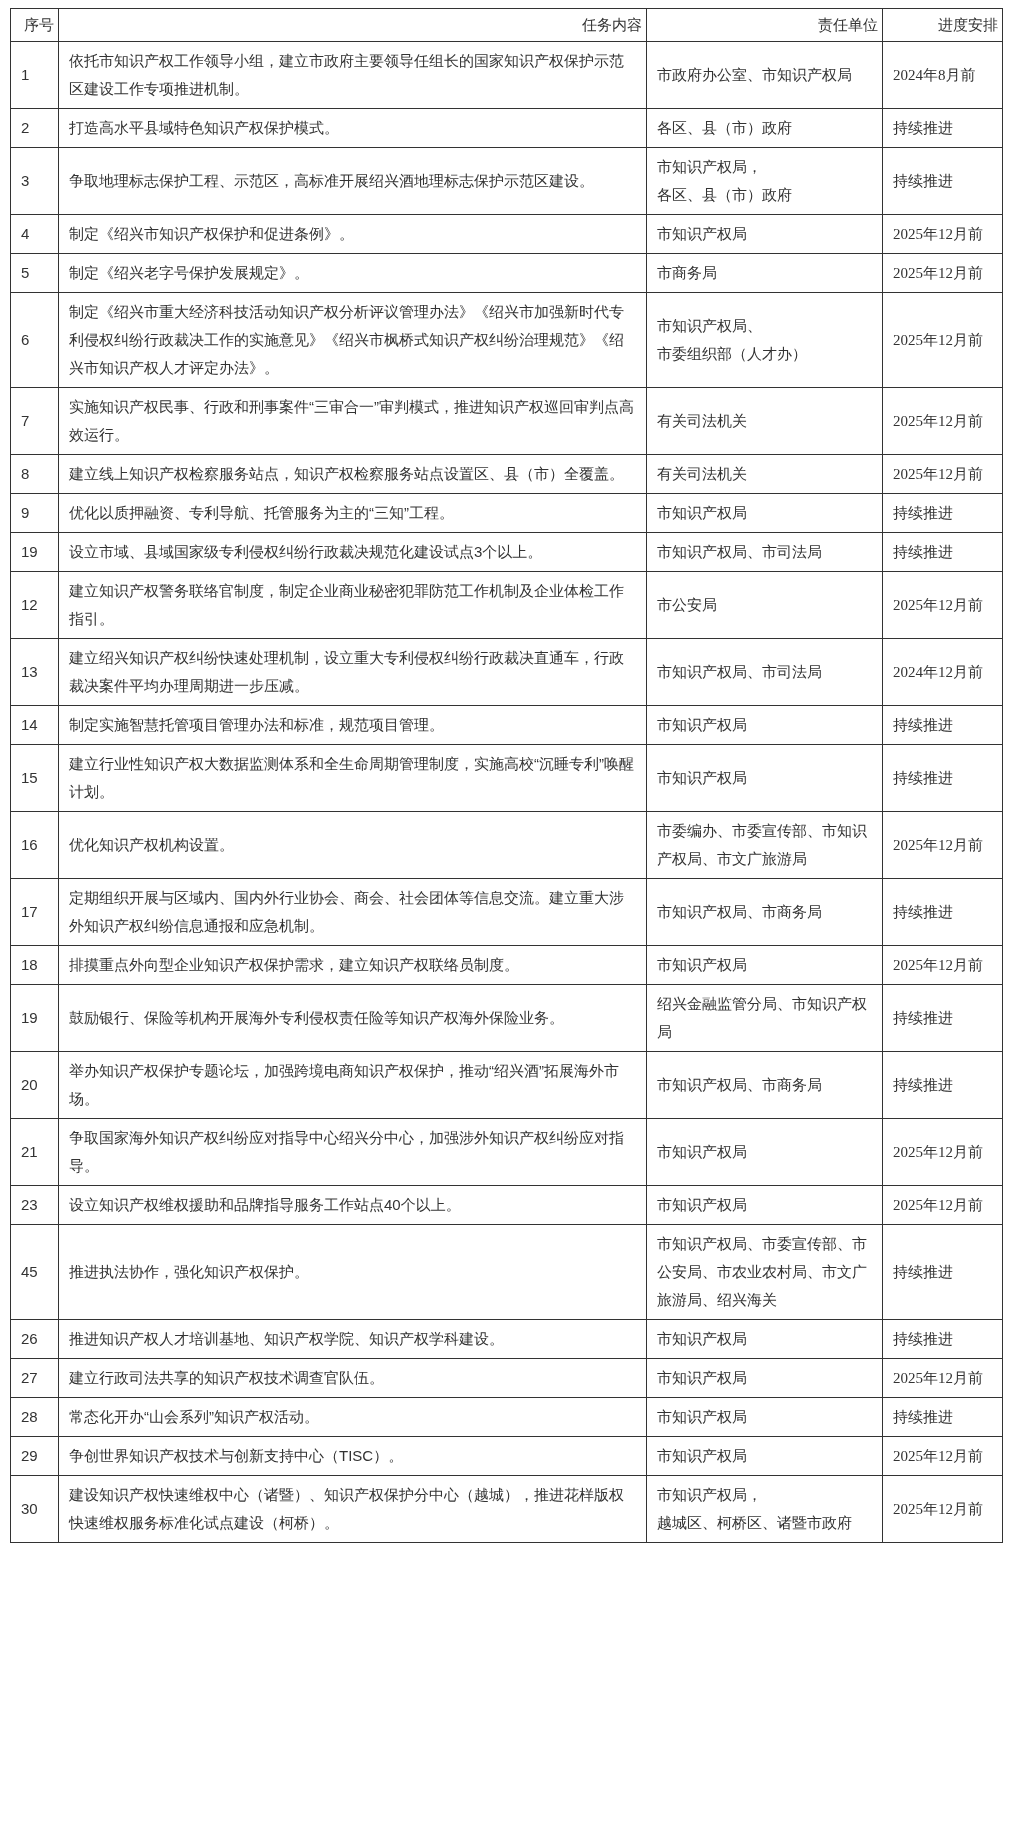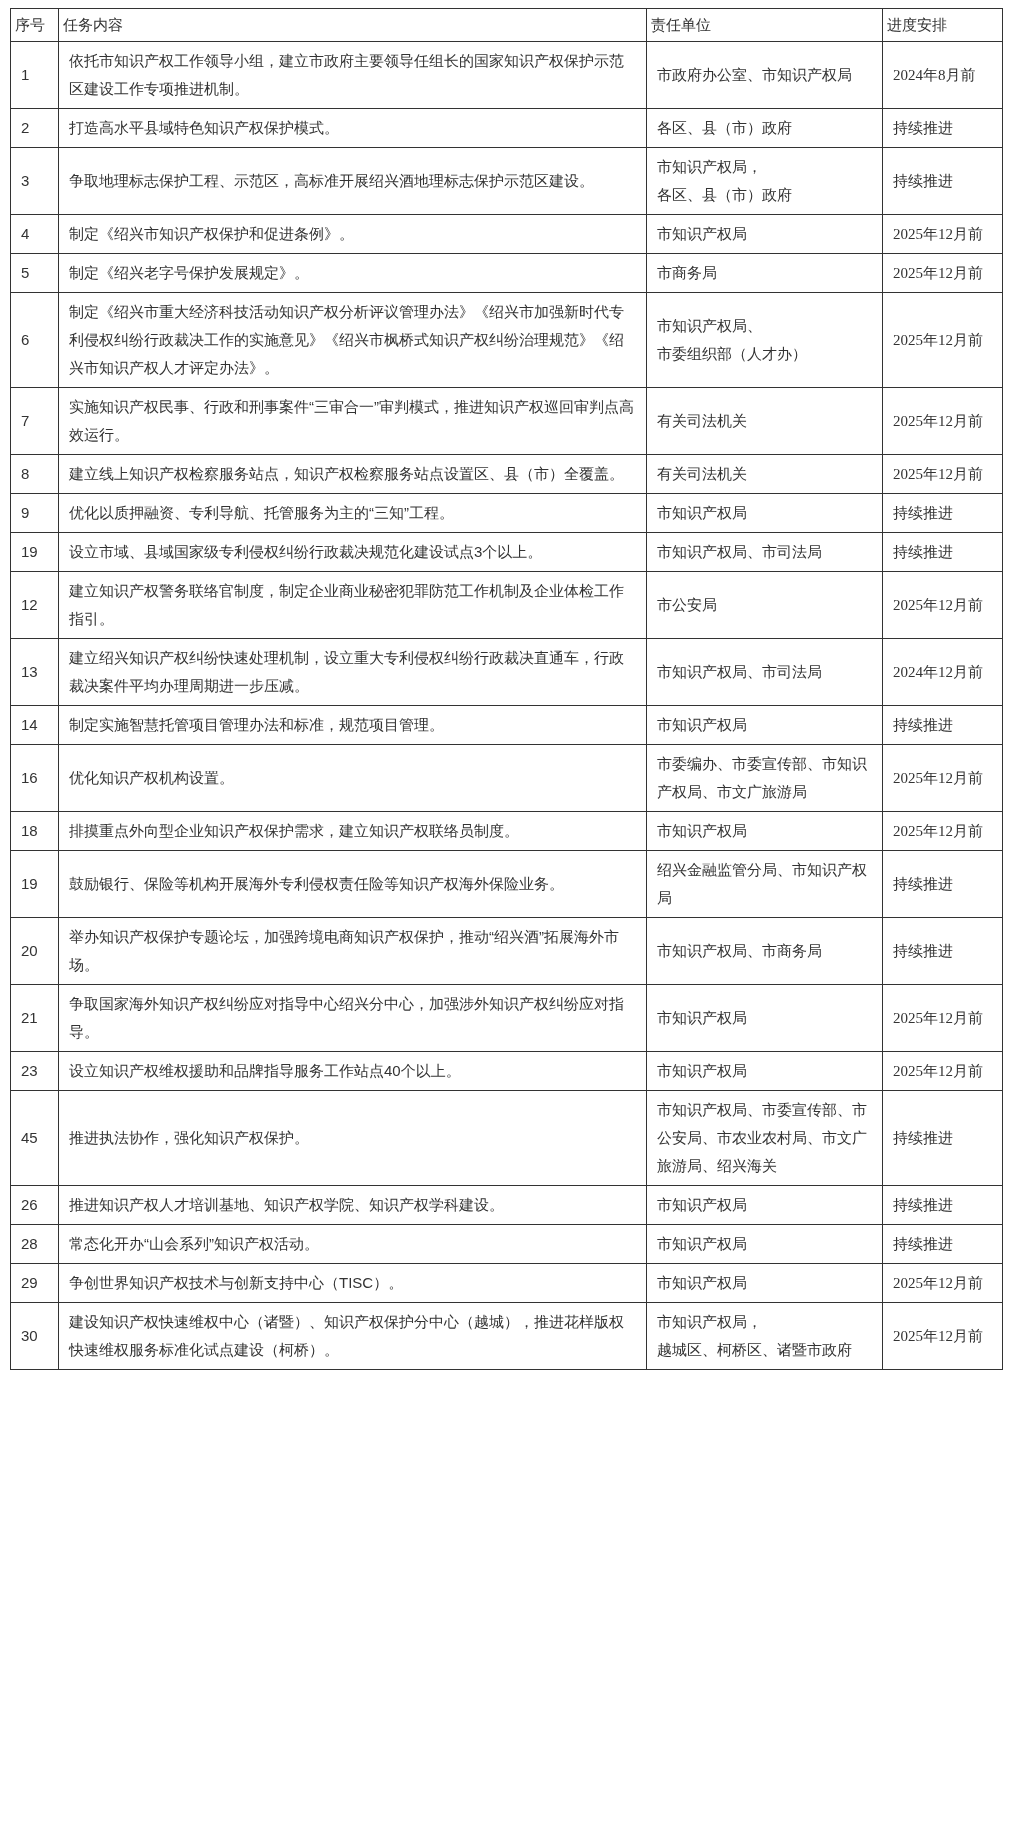--- a/index.html
+++ b/index.html
@@ -25,21 +25,21 @@
   table.task-table td {
     border: 1px solid #333333;
     font-size: 15px;
     line-height: 28px;
     vertical-align: middle;
     word-break: break-all;
     box-sizing: border-box;
   }
   table.task-table th {
     font-weight: normal;
-    text-align: left;
+    text-align: right;
     padding: 2px 4px;
     height: 19px;
   }
   table.task-table td {
     padding: 5px 10px;
     text-align: left;
   }
   td.cell-no {
     text-align: center;
     padding: 5px 2px;
@@ -146,26 +146,38 @@
     <td class="cell-unit">市知识产权局、市司法局</td>
     <td class="cell-schedule">2024年12月前</td>
   </tr>
         <tr>
     <td class="cell-no">14</td>
     <td class="cell-task">制定实施智慧托管项目管理办法和标准，规范项目管理。</td>
     <td class="cell-unit">市知识产权局</td>
     <td class="cell-schedule">持续推进</td>
   </tr>
         <tr>
+    <td class="cell-no">15</td>
+    <td class="cell-task">建立行业性知识产权大数据监测体系和全生命周期管理制度，实施高校“沉睡专利”唤醒计划。</td>
+    <td class="cell-unit">市知识产权局</td>
+    <td class="cell-schedule">持续推进</td>
+  </tr>
+        <tr>
     <td class="cell-no">16</td>
     <td class="cell-task">优化知识产权机构设置。</td>
     <td class="cell-unit">市委编办、市委宣传部、市知识产权局、市文广旅游局</td>
     <td class="cell-schedule">2025年12月前</td>
   </tr>
         <tr>
+    <td class="cell-no">17</td>
+    <td class="cell-task">定期组织开展与区域内、国内外行业协会、商会、社会团体等信息交流。建立重大涉外知识产权纠纷信息通报和应急机制。</td>
+    <td class="cell-unit">市知识产权局、市商务局</td>
+    <td class="cell-schedule">持续推进</td>
+  </tr>
+        <tr>
     <td class="cell-no">18</td>
     <td class="cell-task">排摸重点外向型企业知识产权保护需求，建立知识产权联络员制度。</td>
     <td class="cell-unit">市知识产权局</td>
     <td class="cell-schedule">2025年12月前</td>
   </tr>
         <tr>
     <td class="cell-no">19</td>
     <td class="cell-task">鼓励银行、保险等机构开展海外专利侵权责任险等知识产权海外保险业务。</td>
     <td class="cell-unit">绍兴金融监管分局、市知识产权局</td>
     <td class="cell-schedule">持续推进</td>
@@ -192,20 +204,26 @@
     <td class="cell-no">45</td>
     <td class="cell-task">推进执法协作，强化知识产权保护。</td>
     <td class="cell-unit">市知识产权局、市委宣传部、市公安局、市农业农村局、市文广旅游局、绍兴海关</td>
     <td class="cell-schedule">持续推进</td>
   </tr>
         <tr>
     <td class="cell-no">26</td>
     <td class="cell-task">推进知识产权人才培训基地、知识产权学院、知识产权学科建设。</td>
     <td class="cell-unit">市知识产权局</td>
     <td class="cell-schedule">持续推进</td>
+  </tr>
+        <tr>
+    <td class="cell-no">27</td>
+    <td class="cell-task">建立行政司法共享的知识产权技术调查官队伍。</td>
+    <td class="cell-unit">市知识产权局</td>
+    <td class="cell-schedule">2025年12月前</td>
   </tr>
         <tr>
     <td class="cell-no">28</td>
     <td class="cell-task">常态化开办“山会系列”知识产权活动。</td>
     <td class="cell-unit">市知识产权局</td>
     <td class="cell-schedule">持续推进</td>
   </tr>
         <tr>
     <td class="cell-no">29</td>
     <td class="cell-task">争创世界知识产权技术与创新支持中心（TISC）。</td>

